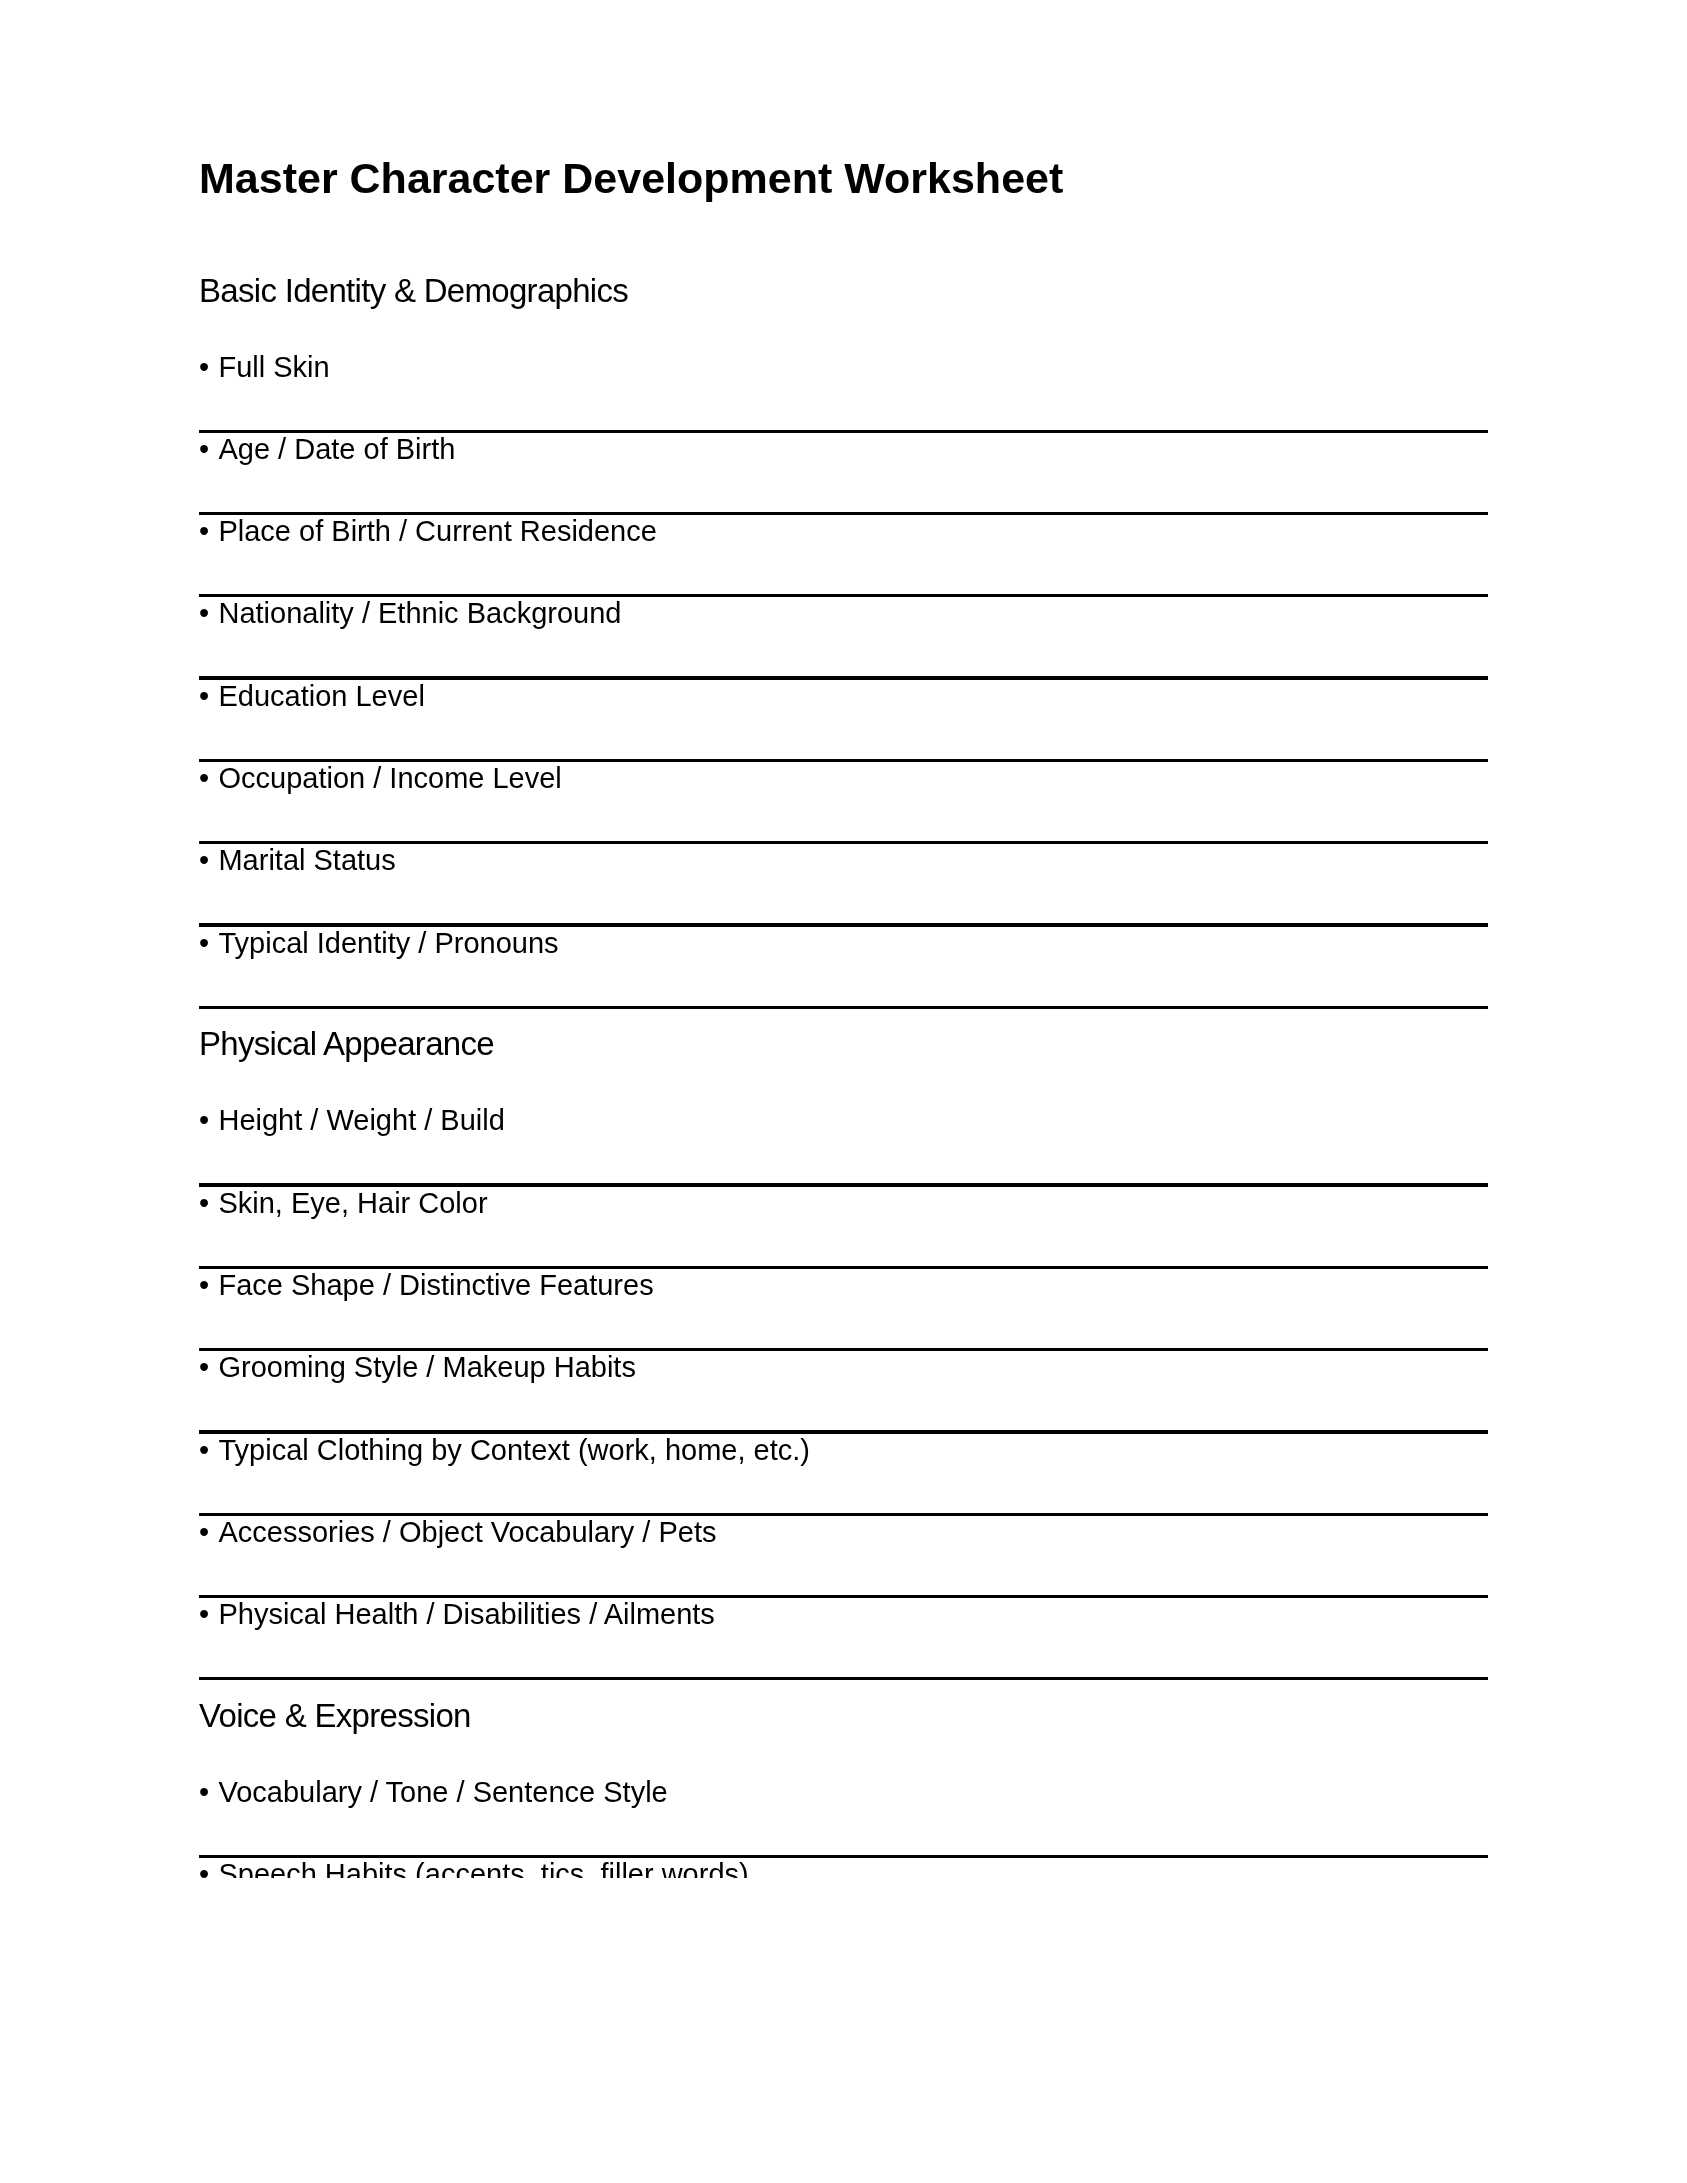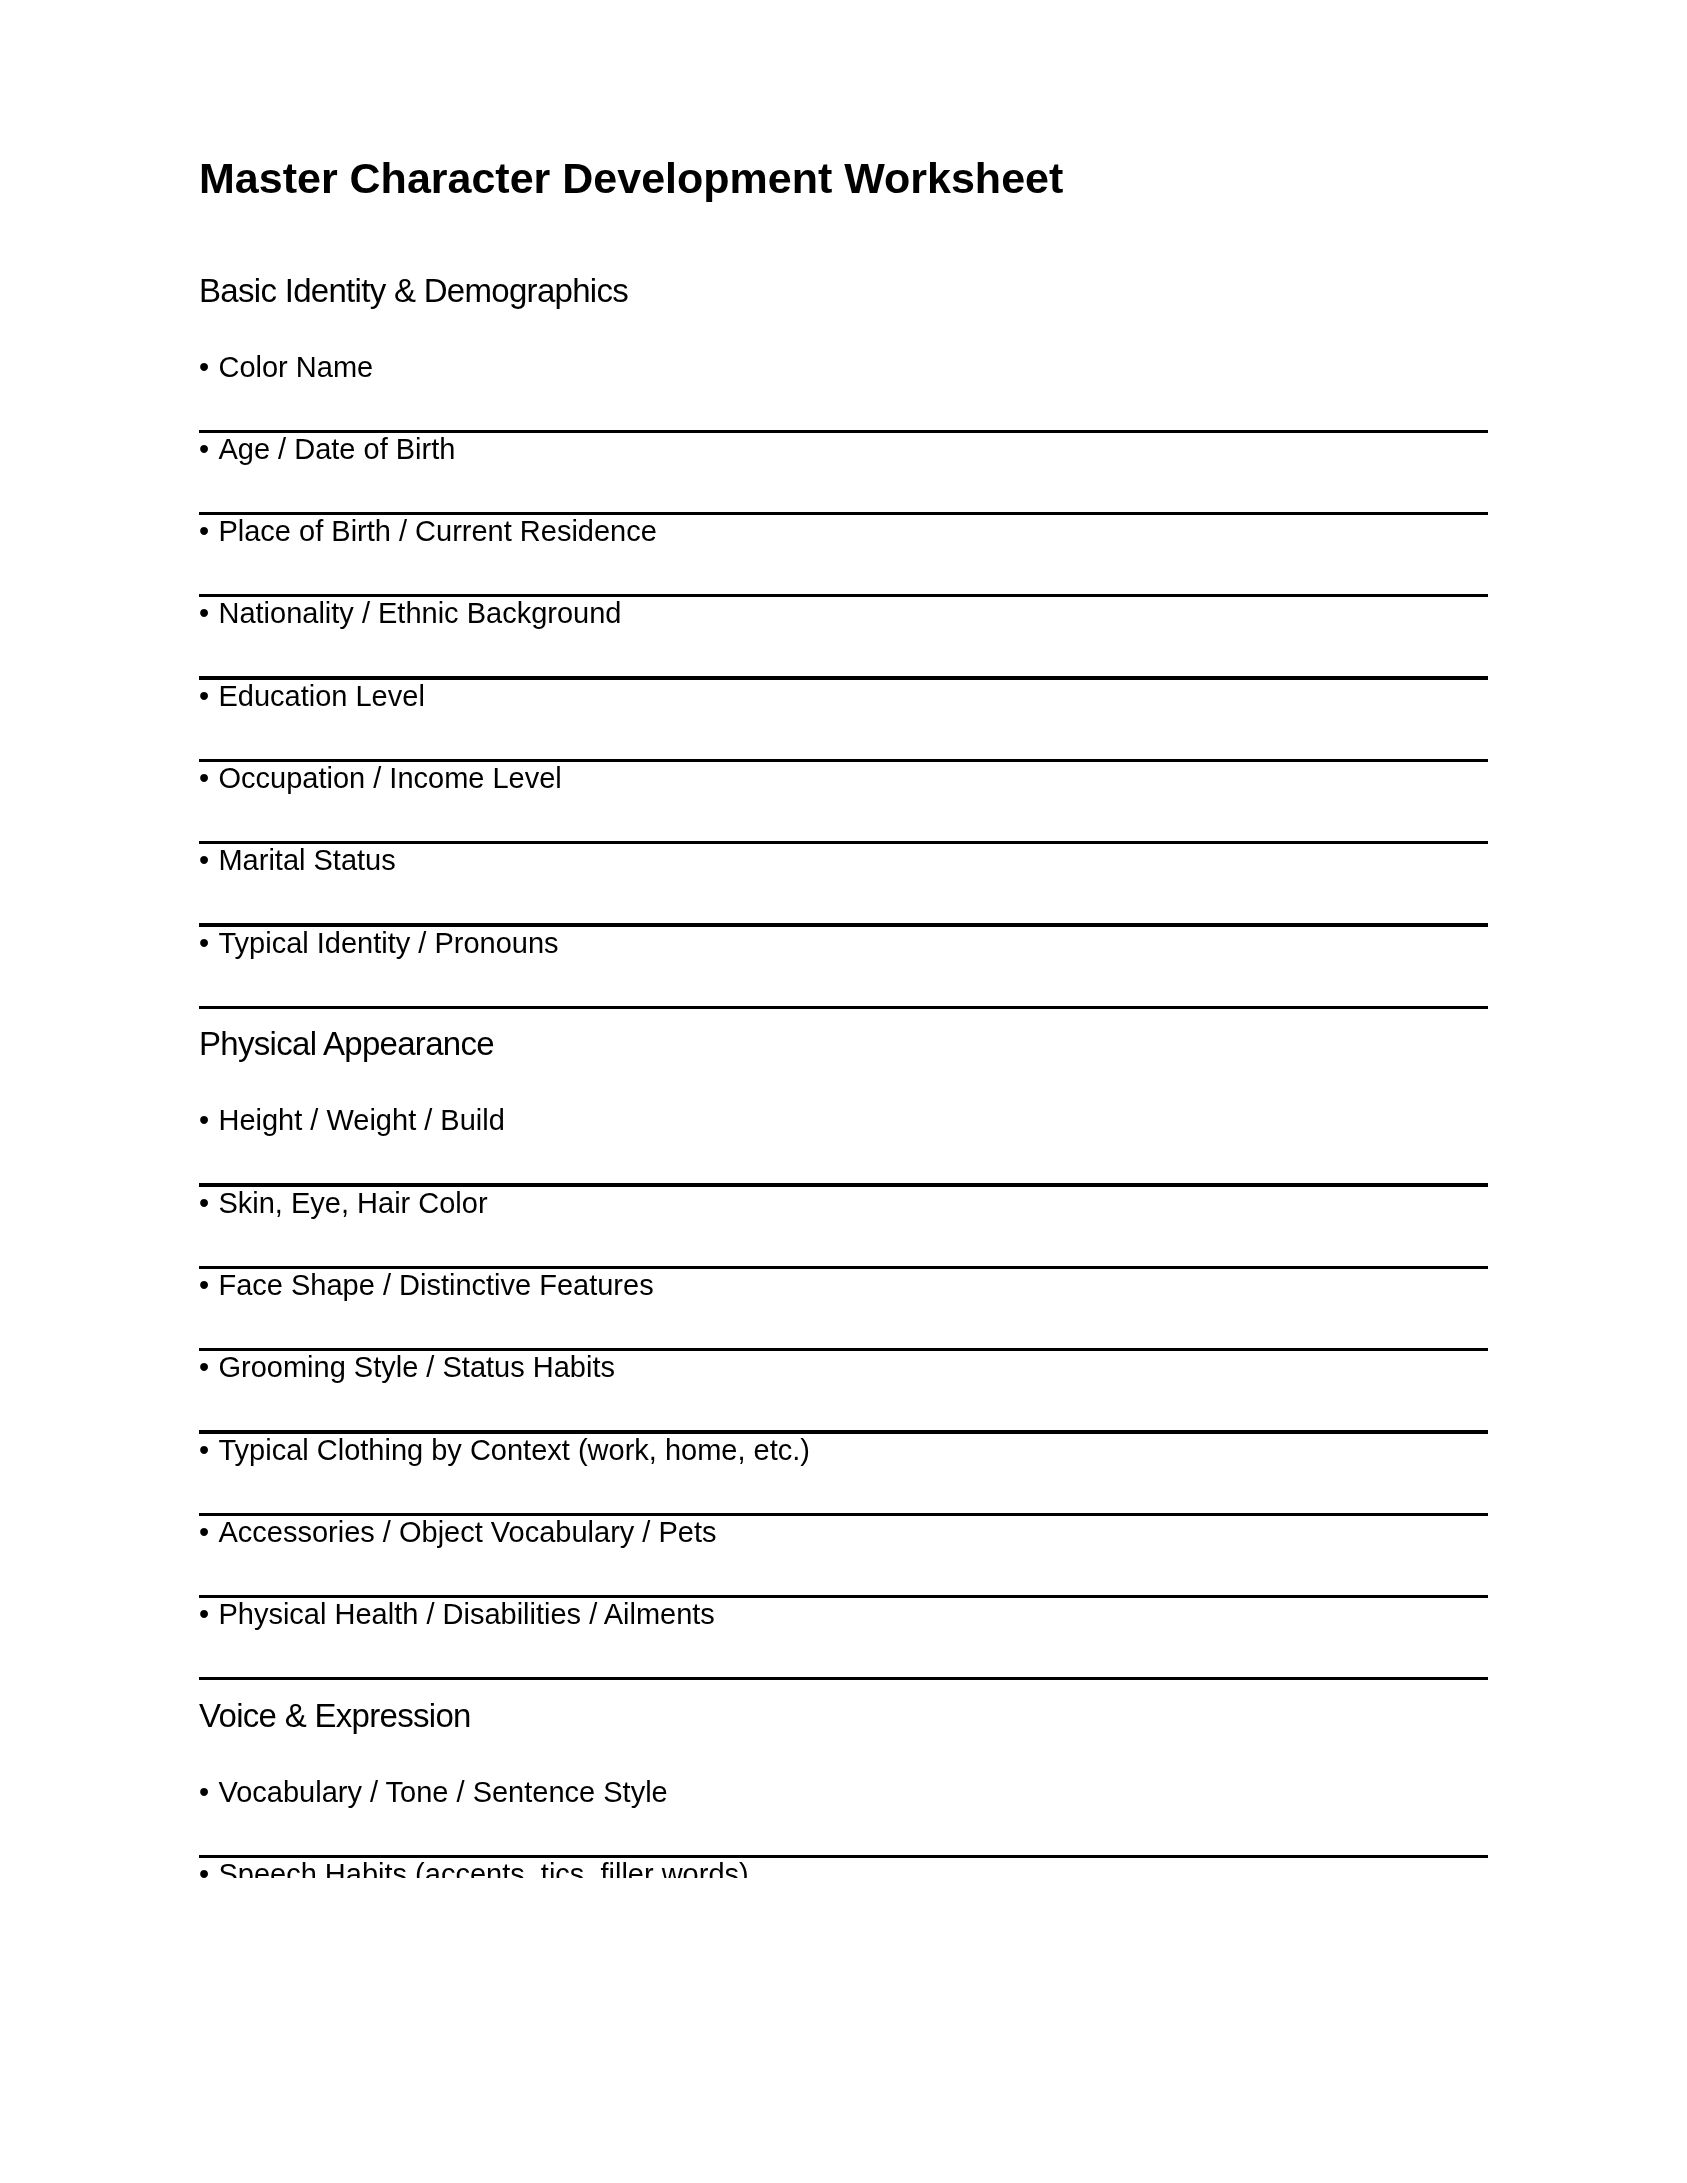--- a/index.html
+++ b/index.html
@@ -64,21 +64,21 @@
 <body>
 
 <div class="page">
   <div class="content">
 
     <div class="doc-title">Master Character Development Worksheet</div>
 
     <div class="section-heading">Basic Identity &amp; Demographics</div>
 
     <div class="field">
-      <div class="field-label"><span class="bullet"></span><span class="label-text">Color Name</span></div>
+      <div class="field-label"><span class="bullet"></span><span class="label-text">Full Skin</span></div>
       <div class="rule"></div>
     </div>
 
     <div class="field">
       <div class="field-label"><span class="bullet"></span><span class="label-text">Age / Date of Birth</span></div>
       <div class="rule"></div>
     </div>
 
     <div class="field">
       <div class="field-label"><span class="bullet"></span><span class="label-text">Place of Birth / Current Residence</span></div>
@@ -121,21 +121,21 @@
       <div class="field-label"><span class="bullet"></span><span class="label-text">Skin, Eye, Hair Color</span></div>
       <div class="rule"></div>
     </div>
 
     <div class="field">
       <div class="field-label"><span class="bullet"></span><span class="label-text">Face Shape / Distinctive Features</span></div>
       <div class="rule"></div>
     </div>
 
     <div class="field">
-      <div class="field-label"><span class="bullet"></span><span class="label-text">Grooming Style / Status Habits</span></div>
+      <div class="field-label"><span class="bullet"></span><span class="label-text">Grooming Style / Makeup Habits</span></div>
       <div class="rule"></div>
     </div>
 
     <div class="field">
       <div class="field-label"><span class="bullet"></span><span class="label-text">Typical Clothing by Context (work, home, etc.)</span></div>
       <div class="rule"></div>
     </div>
 
     <div class="field">
       <div class="field-label"><span class="bullet"></span><span class="label-text">Accessories / Object Vocabulary / Pets</span></div>

